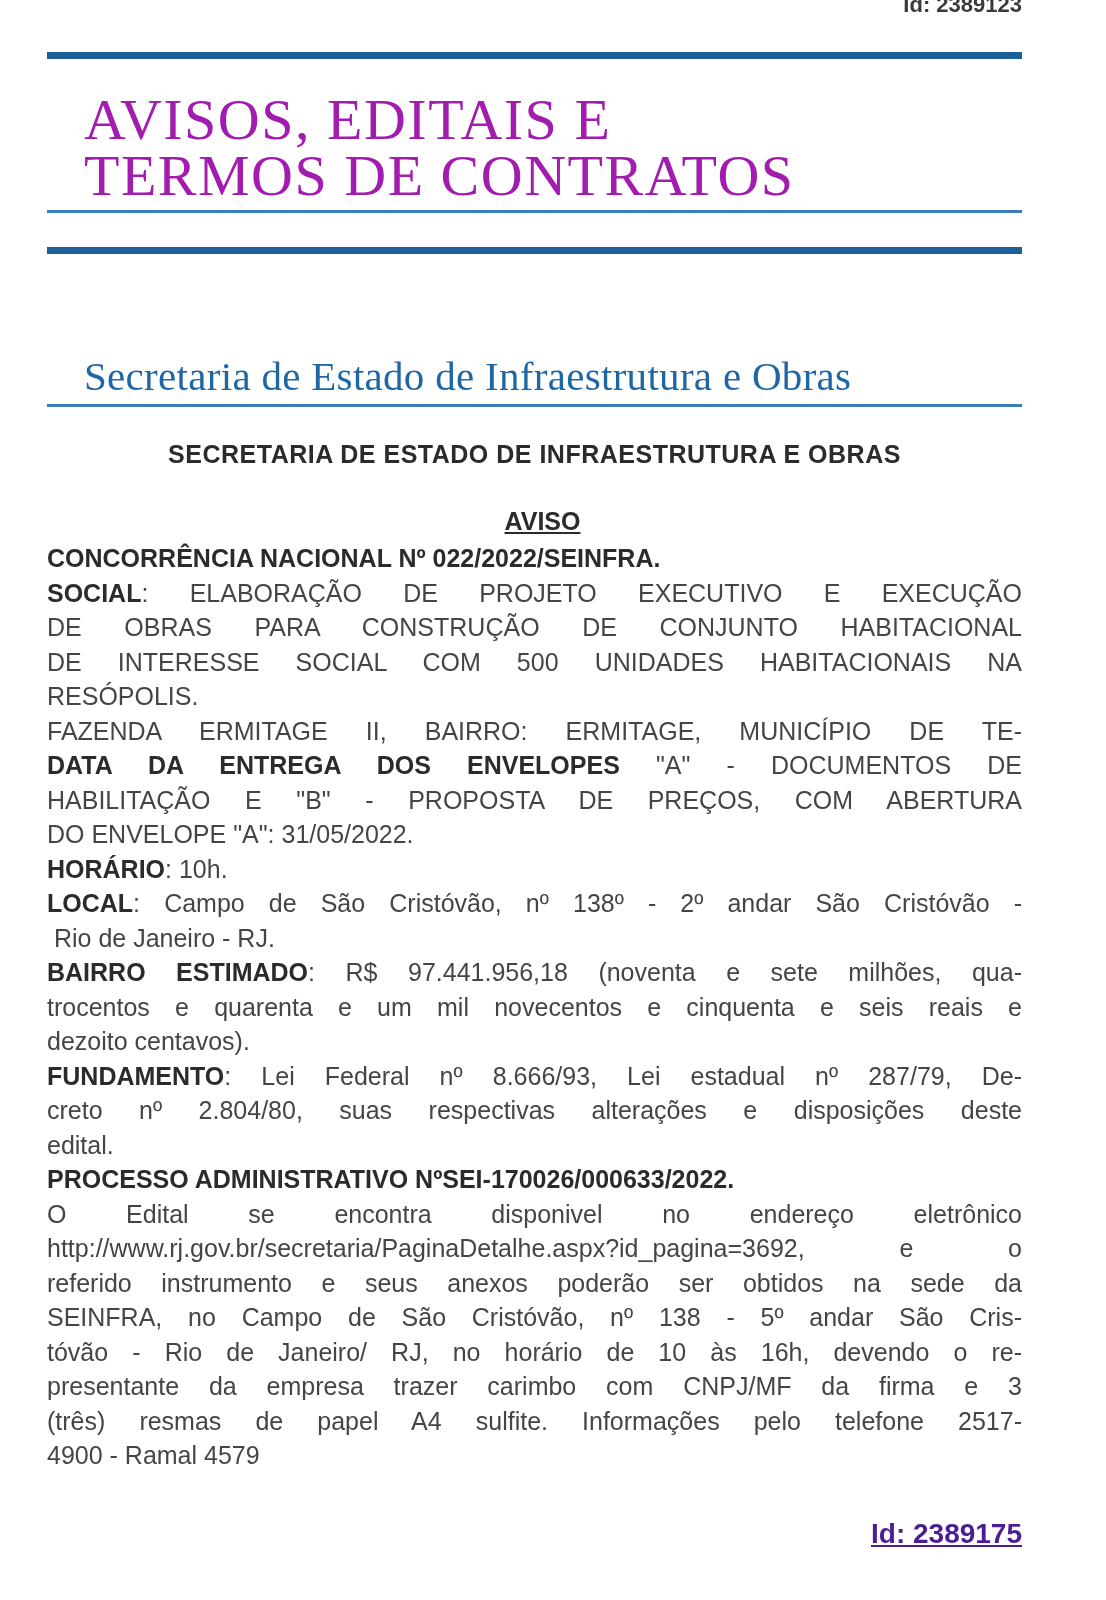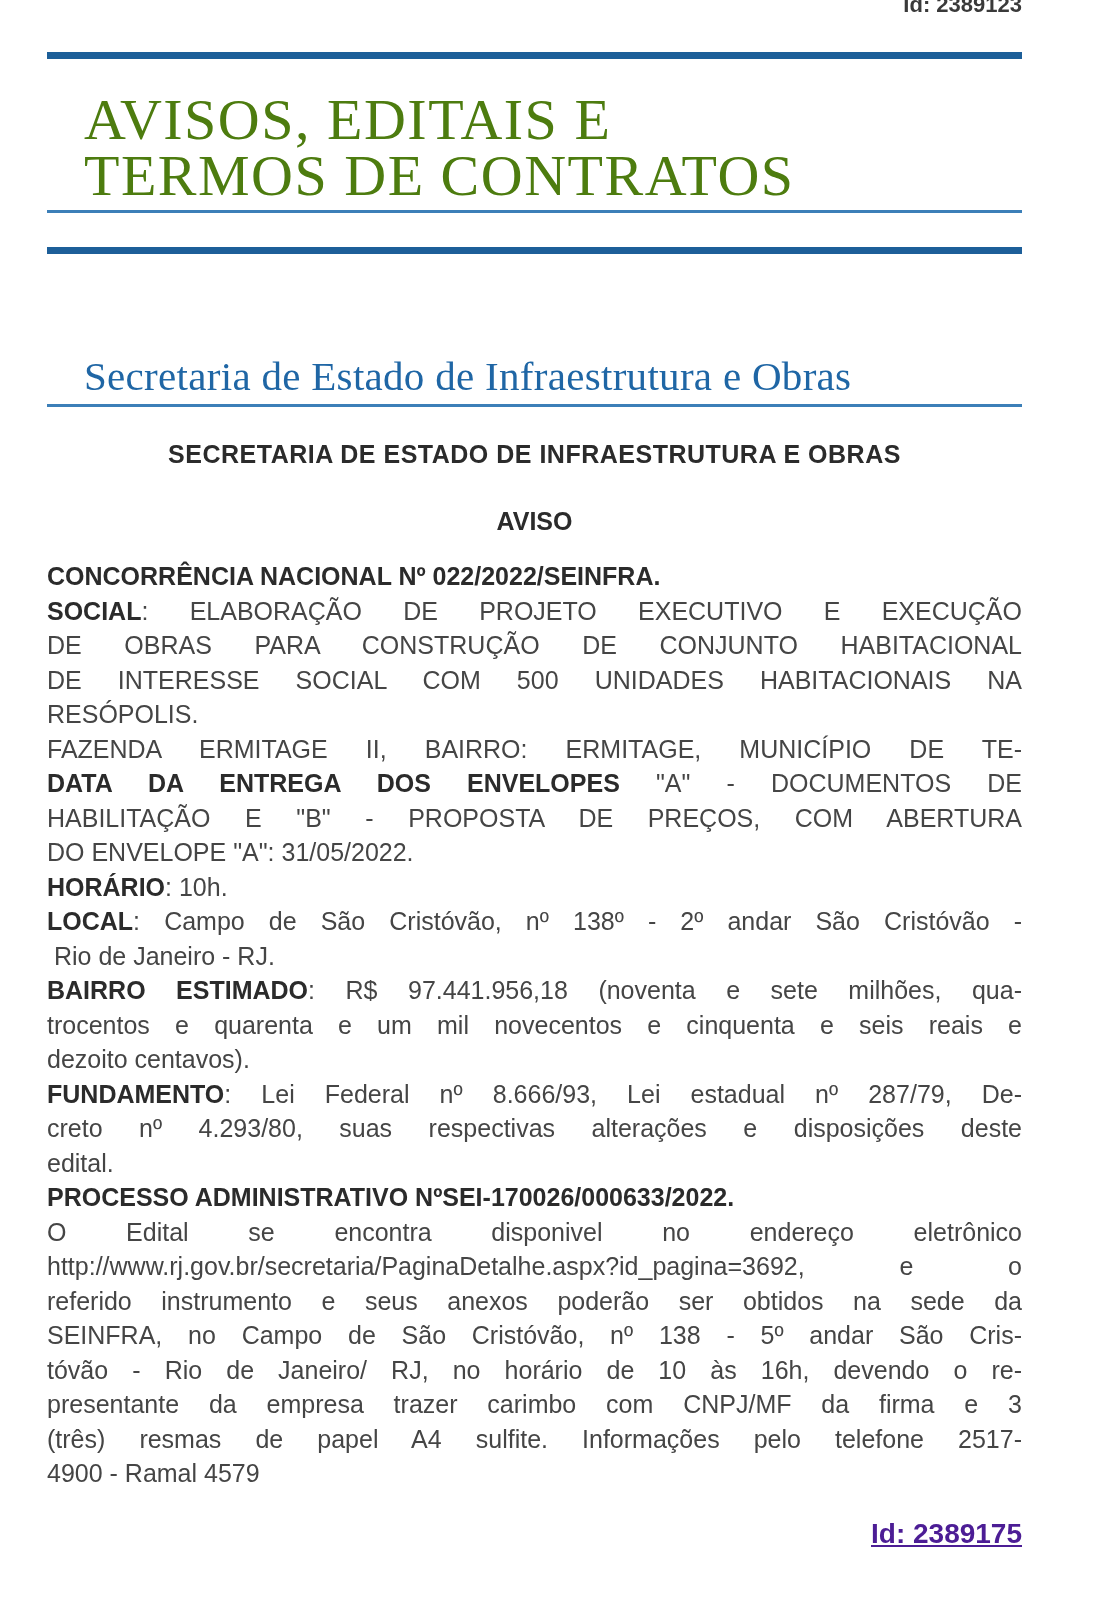--- a/index.html
+++ b/index.html
@@ -1,26 +1,26 @@
 <!DOCTYPE html>
 <html><head>
   <meta charset="utf-8">
   <style>
     html, body { margin: 0; padding: 0; background: #ffffff; }
     body { width: 1106px; height: 1600px; position: relative; overflow: hidden; }
     .page { position: absolute; left: 47px; top: 0; width: 975px; }
     .top-id { position: absolute; right: 0; top: -8px; font-family: "Liberation Sans", sans-serif; font-weight: bold; font-size: 22px; color: #3a3a3a; }
     .rule-thick { position: absolute; left: 0; width: 975px; height: 7px; background: #1d5f99; }
     .rule-thin { position: absolute; left: 0; width: 975px; height: 3px; background: #3c7fb8; }
-    .section-title { position: absolute; left: 37px; top: 92px; font-family: "Liberation Serif", serif; font-size: 58px; line-height: 56px; color: #4d7c0f; letter-spacing: 1.5px; }
+    .section-title { position: absolute; left: 37px; top: 92px; font-family: "Liberation Serif", serif; font-size: 58px; line-height: 56px; color: #a21caf; letter-spacing: 1.5px; }
     .section-title div { white-space: nowrap; }
     .org-title { position: absolute; left: 37px; top: 352px; font-family: "Liberation Serif", serif; font-size: 41px; color: #1f66a5; white-space: nowrap; letter-spacing: 0.3px; }
     .org-heading { position: absolute; left: 0; width: 975px; top: 440px; text-align: center; font-family: "Liberation Sans", sans-serif; font-weight: bold; font-size: 25px; color: #2b2b2b; letter-spacing: 0.5px; }
-    .aviso { position: absolute; left: 0; width: 975px; top: 507px; text-align: center; font-family: "Liberation Sans", sans-serif; font-weight: bold; font-size: 25px; color: #2b2b2b; }
-    .body { position: absolute; left: 0; top: 559px; width: 975px; font-family: "Liberation Sans", sans-serif; font-size: 25px; line-height: 34.5px; color: #454545; }
+    .aviso { position: absolute; left: 8px; width: 975px; top: 507px; text-align: center; font-family: "Liberation Sans", sans-serif; font-weight: bold; font-size: 25px; color: #2b2b2b; text-decoration: underline; }
+    .body { position: absolute; left: 0; top: 541px; width: 975px; font-family: "Liberation Sans", sans-serif; font-size: 25px; line-height: 34.5px; color: #454545; }
     .line { display: block; white-space: nowrap; text-align: justify; text-align-last: justify; }
     .line.last { text-align-last: left; }
     .b { font-weight: bold; color: #2b2b2b; }
     .bottom-id { position: absolute; right: 0; top: 1518px; font-family: "Liberation Sans", sans-serif; font-weight: bold; font-size: 28px; color: #4c1d95; text-decoration: underline; }
   </style>
 </head>
 <body>
 
 <div class="page">
   <div class="top-id">Id: 2389123</div>
@@ -55,21 +55,21 @@
     <span class="line last"><span class="b">HORÁRIO</span><span>: 10h.</span></span>
 
     <span class="line"><span class="b">LOCAL</span><span>: Campo de São Cristóvão, nº 138º - 2º andar São Cristóvão -</span></span>
     <span class="line last" style="white-space:pre;"> Rio de Janeiro - RJ.</span>
 
     <span class="line"><span class="b">BAIRRO ESTIMADO</span><span>: R$ 97.441.956,18 (noventa e sete milhões, qua-</span></span>
     <span class="line">trocentos e quarenta e um mil novecentos e cinquenta e seis reais e</span>
     <span class="line last">dezoito centavos).</span>
 
     <span class="line"><span class="b">FUNDAMENTO</span><span>: Lei Federal nº 8.666/93, Lei estadual nº 287/79, De-</span></span>
-    <span class="line">creto nº 4.293/80, suas respectivas alterações e disposições deste</span>
+    <span class="line">creto nº 2.804/80, suas respectivas alterações e disposições deste</span>
     <span class="line last">edital.</span>
 
     <span class="line last b">PROCESSO ADMINISTRATIVO NºSEI-170026/000633/2022.</span>
 
     <span class="line">O Edital se encontra disponivel no endereço eletrônico</span>
     <span class="line">http://www.rj.gov.br/secretaria/PaginaDetalhe.aspx?id_pagina=3692, e o</span>
     <span class="line">referido instrumento e seus anexos poderão ser obtidos na sede da</span>
     <span class="line">SEINFRA, no Campo de São Cristóvão, nº 138 - 5º andar São Cris-</span>
     <span class="line">tóvão - Rio de Janeiro/ RJ, no horário de 10 às 16h, devendo o re-</span>
     <span class="line">presentante da empresa trazer carimbo com CNPJ/MF da firma e 3</span>

